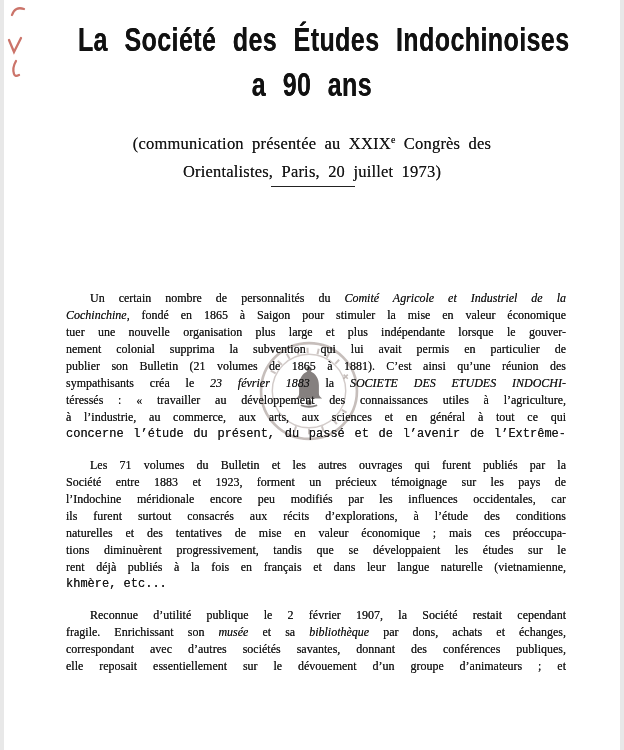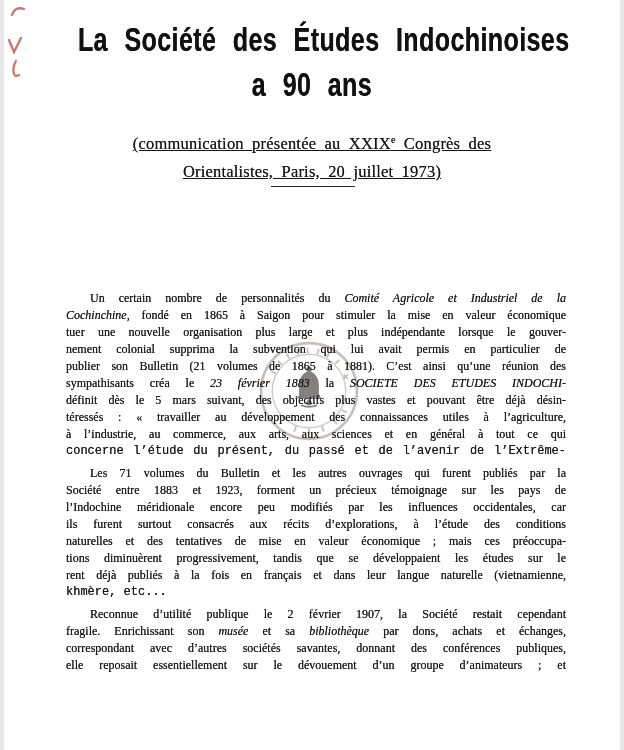--- a/index.html
+++ b/index.html
@@ -16,39 +16,39 @@
     font-weight:bold;font-size:33px;line-height:45px;
     transform:scaleX(.76);transform-origin:50% 0;
     word-spacing:12px;letter-spacing:.5px;color:#111;
     text-shadow:0 0 .6px rgba(0,0,0,.85);
   }
   .title div{white-space:nowrap;}
   
   .subtitle{
     position:absolute;top:130px;left:0;right:0;text-align:center;
     font-size:16.5px;line-height:28px;word-spacing:4px;letter-spacing:.2px;
-    color:#151515;text-shadow:0 0 .4px rgba(0,0,0,.7);text-decoration:underline;
+    color:#151515;text-shadow:0 0 .4px rgba(0,0,0,.7);
   }
   .subtitle .sup{vertical-align:super;font-size:10px;line-height:0;}
   
   .divider{
     position:absolute;top:186px;left:267px;width:84px;height:0;
     border-top:1.8px solid #222;
   }
   
   .stamp{position:absolute;left:254px;top:340px;width:102px;height:102px;z-index:0;}
   
   .penmarks{position:absolute;left:1px;top:2px;width:28px;height:80px;z-index:2;}
   
   .bodytext{
     position:absolute;left:62px;top:290px;width:500px;z-index:1;
     font-size:12px;line-height:17px;
     text-shadow:0 0 .35px rgba(10,10,10,.8);
   }
-  .para + .para{margin-top:5px;}
+  .para + .para{margin-top:14px;}
   .line{height:17px;overflow:hidden;text-align:justify;text-align-last:justify;}
   .line.lastline{text-align-last:left;font-family:Liberation Mono, monospace;}
   .line.firstline{text-indent:24px;}
   .it{font-style:italic;}
 </style>
 </head>
 <body>
 
 <div class="page" style="--paper: #ffffff; --ink: #1a1a1a; --stamp-ink: #8e7d78; --stamp-emblem: #57504e; --pen-mark: #bf5245;">
 
@@ -103,21 +103,20 @@
   </svg>
 
   <div class="bodytext">
       <div class="para">
         <div class="line firstline"><span>Un certain nombre de personnalités du </span><span class="it">Comité Agricole et Industriel de la</span></div>
         <div class="line"><span class="it">Cochinchine,</span><span> fondé en 1865 à Saigon pour stimuler la mise en valeur économique</span></div>
         <div class="line"><span>tuer une nouvelle organisation plus large et plus indépendante lorsque le gouver-</span></div>
         <div class="line"><span>nement colonial supprima la subvention qui lui avait permis en particulier de</span></div>
         <div class="line"><span>publier son Bulletin (21 volumes de 1865 à 1881). C’est ainsi qu’une réunion des</span></div>
         <div class="line"><span>sympathisants créa le </span><span class="it">23 février 1883</span><span> la </span><span class="it">SOCIETE DES ETUDES INDOCHI-</span></div>
-        <div class="line"><span>définit dès le 5 mars suivant, des objectifs plus vastes et pouvant être déjà désin-</span></div>
         <div class="line"><span>téressés : « travailler au développement des connaissances utiles à l’agriculture,</span></div>
         <div class="line"><span>à l’industrie, au commerce, aux arts, aux sciences et en général à tout ce qui</span></div>
         <div class="line lastline"><span>concerne l’étude du présent, du passé et de l’avenir de l’Extrême-Orient ».</span></div>
       </div>
       <div class="para">
         <div class="line firstline"><span>Les 71 volumes du Bulletin et les autres ouvrages qui furent publiés par la</span></div>
         <div class="line"><span>Société entre 1883 et 1923, forment un précieux témoignage sur les pays de</span></div>
         <div class="line"><span>l’Indochine méridionale encore peu modifiés par les influences occidentales, car</span></div>
         <div class="line"><span>ils furent surtout consacrés aux récits d’explorations, à l’étude des conditions</span></div>
         <div class="line"><span>naturelles et des tentatives de mise en valeur économique ; mais ces préoccupa-</span></div>

